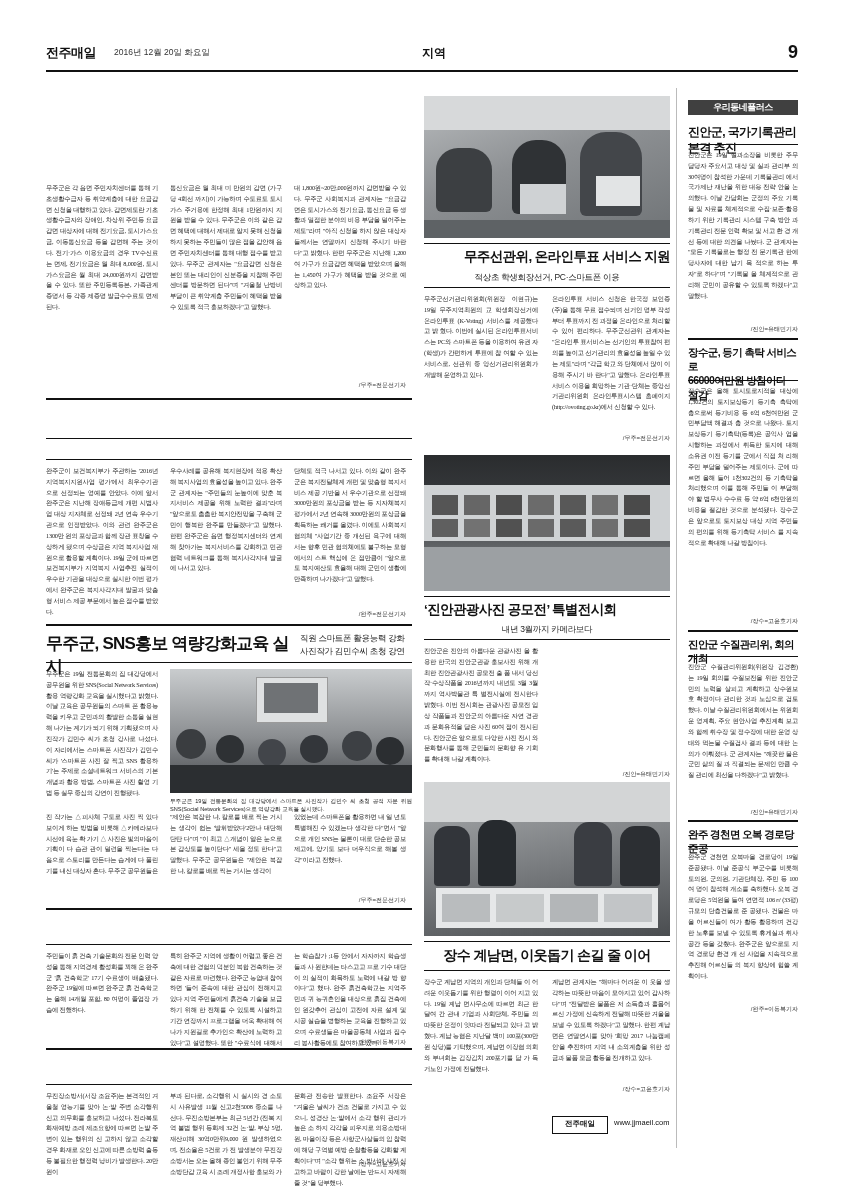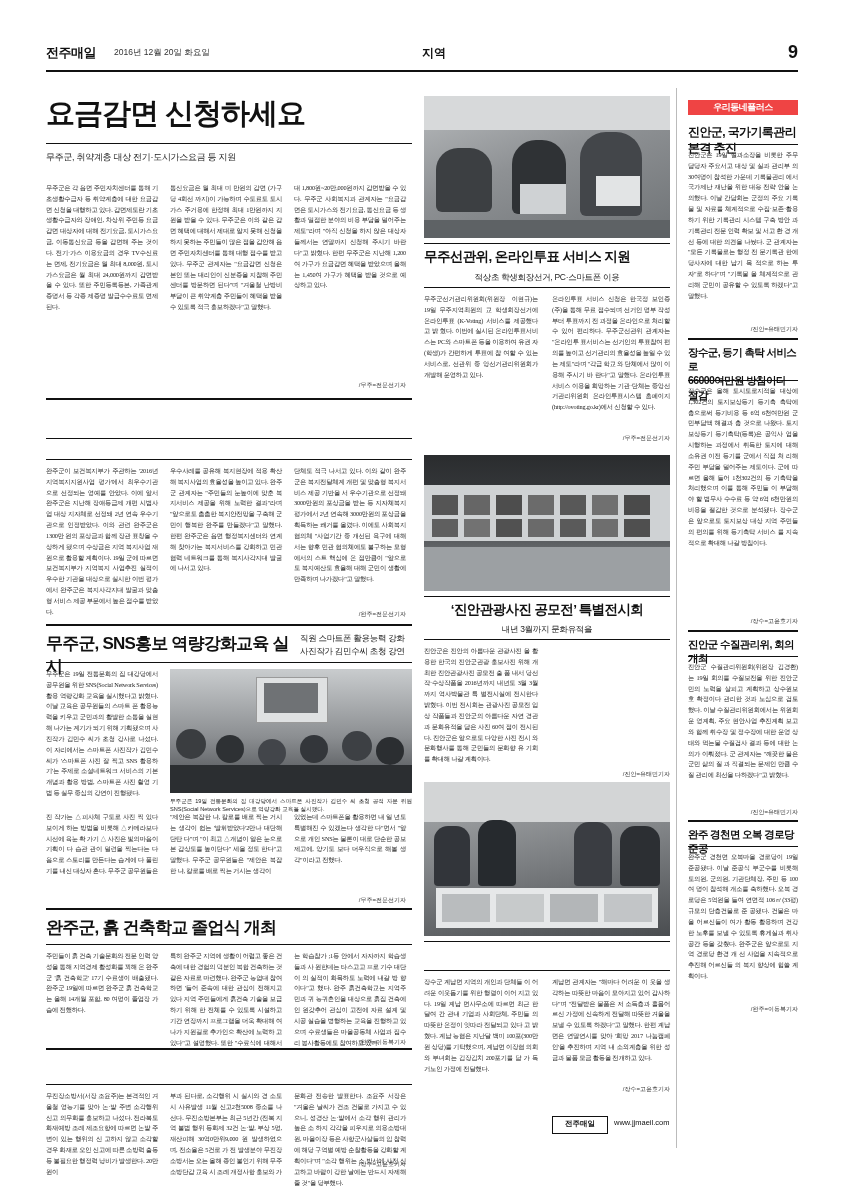--- a/index.html
+++ b/index.html
@@ -22,21 +22,21 @@
 
   .body-text{font-size:6.3px;line-height:1.72;text-align:justify;color:#1a1a1a;letter-spacing:-0.2px;font-family:"Liberation Serif",serif;}
   .byline{font-size:6px;text-align:right;color:#333;font-family:"Liberation Sans",sans-serif;}
   .cap{font-size:6px;line-height:1.6;color:#222;text-align:justify;font-family:"Liberation Sans",sans-serif;}
 
   .photo{position:absolute;background:#8a8d90;overflow:hidden;}
   .photo .ph-in{position:absolute;left:0;top:0;right:0;bottom:0;}
 
   .right-box-title{font-family:"Liberation Sans",sans-serif;font-weight:bold;font-size:11px;letter-spacing:-0.6px;}
 
-  .brief-logo{position:absolute;background:#ef4444;color:#fff;font-family:"Liberation Sans",sans-serif;font-weight:bold;font-size:9px;text-align:center;letter-spacing:-0.5px;}
+  .brief-logo{position:absolute;background:#404040;color:#fff;font-family:"Liberation Sans",sans-serif;font-weight:bold;font-size:9px;text-align:center;letter-spacing:-0.5px;}
 
   .footer-logo{position:absolute;border:1px solid #111;font-family:"Liberation Sans",sans-serif;font-size:7.5px;font-weight:bold;text-align:center;line-height:14px;}
   .footer-url{position:absolute;font-family:"Liberation Sans",sans-serif;font-size:7.5px;color:#111;}
 
   
   .sk{position:absolute;}
 </style>
 </head>
 <body>
 
@@ -44,24 +44,20 @@
 
   <div class="masthead">
     <span class="mh-left">전주매일</span>
     <span class="mh-date">2016년 12월 20일 화요일</span>
     <span class="mh-center">지역</span>
     <span class="mh-page">9</span>
   </div>
 
   <div class="col-rule" style="left:676px;top:88px;height:1060px;"></div>
 
-  <div style="position:absolute;left:46px;top:96px;width:366px;">
-    <div class="hl-xl" style="font-size:29px;line-height:1.2;">요금감면 신청하세요</div>
-    <div class="sub" style="margin-top:12px;padding-top:7px;border-top:1px solid #111;font-size:9px;">무주군, 취약계층 대상 전기·도시가스요금 등 지원</div>
-  </div>
 
   <div style="position:absolute;left:46px;top:183px;width:112px;" class="body-text">무주군은 각 읍면 주민자치센터를 통해 기초생활수급자 등 취약계층에 대한 요금감면 신청을 대행하고 있다.
 
 감면제도란 기초생활수급자와 장애인, 차상위 주민등 요금감면 대상자에 대해 전기요금, 도시가스요금, 이동통신요금 등을 감면해 주는 것이다.
 
 전기·가스 이용요금의 경우 TV수신료는 면제, 전기요금은 월 최대 8,000원, 도시가스요금은 월 최대 24,000원까지 감면받을 수 있다. 또한 주민등록등본, 가족관계증명서 등 각종 제증명 발급수수료도 면제된다.</div>
   <div style="position:absolute;left:170px;top:183px;width:112px;" class="body-text">통신요금은 월 최대 미 만원의 감면 (가구당 4회선 까지)이 가능하며 수도료도 도시가스 주거용에 한정해 최대 1만원까지 지원을 받을 수 있다.
 
 무주군은 이와 같은 감면 혜택에 대해서 제대로 알지 못해 신청을 하지 못하는 주민들이 많은 점을 감안해 읍면 주민자치센터를 통해 대행 접수를 받고 있다.
 
@@ -79,21 +75,21 @@
       <div class="sk" style="left:0;top:0;width:246px;height:34px;background:#d7d9da;"></div>
       <div class="sk" style="left:12px;top:52px;width:56px;height:64px;background:#3c3f42;border-radius:22px 22px 6px 6px;"></div>
       <div class="sk" style="left:88px;top:44px;width:54px;height:74px;background:#2f3235;border-radius:24px 24px 6px 6px;"></div>
       <div class="sk" style="left:156px;top:36px;width:62px;height:84px;background:#43464a;border-radius:26px 26px 6px 6px;"></div>
       <div class="sk" style="left:96px;top:88px;width:46px;height:30px;background:#cfd2d4;"></div>
       <div class="sk" style="left:172px;top:80px;width:44px;height:30px;background:#e2e4e5;"></div>
       <div class="sk" style="left:0;top:124px;width:246px;height:18px;background:#5e6265;"></div>
     </div>
   </div>
   <div style="position:absolute;left:424px;top:243px;width:246px;border-top:1px solid #111;"></div>
-  <div class="hl-m" style="position:absolute;left:424px;top:248px;width:246px;font-size:13.5px;text-align:left;">무주선관위, 온라인투표 서비스 지원</div>
+  <div class="hl-m" style="position:absolute;left:424px;top:248px;width:246px;font-size:13.5px;text-align:right;">무주선관위, 온라인투표 서비스 지원</div>
   <div class="sub" style="position:absolute;left:424px;top:272px;width:246px;font-size:8.5px;text-align:center;">적상초 학생회장선거, PC·스마트폰 이용</div>
   <div style="position:absolute;left:424px;top:287px;width:246px;border-top:1px solid #111;"></div>
   <div class="body-text" style="position:absolute;left:424px;top:294px;width:114px;">무주군선거관리위원회(위원장 이현규)는 19일 무주지역최원의 교 학생회장선거에 온라인투표 (K-Voting) 서비스를 제공했다고 밝 혔다.
 
 이번에 실시된 온라인투표서비스는 PC와 스마트폰 등을 이용하여 유권 자(학생)가 간편하게 투표에 참 여할 수 있는 서비스로, 선관위 중 앙선거관리위원회가 개발해 운영하고 있다.</div>
   <div class="body-text" style="position:absolute;left:552px;top:294px;width:118px;">온라인투표 서비스 신청은 한국정 보인증(주)을 통해 무료 접수되며 선거인 명부 작성부터 투표까지 전 과정을 온라인으로 처리할 수 있어 편리하다.
 
 무주군선관위 관계자는 "온라인투 표서비스는 선거인의 투표참여 편 의를 높이고 선거관리의 효율성을 높일 수 있는 제도"라며 "각급 학교 와 단체에서 많이 이용해 주시기 바 란다"고 말했다.
 
 온라인투표 서비스 이용을 희망하는 기관·단체는 중앙선거관리위원회 온라인투표시스템 홈페이지 (http://ovoting.go.kr)에서 신청할 수 있다.</div>
@@ -136,22 +132,22 @@
       <div class="sk" style="left:40px;top:64px;width:26px;height:18px;background:#727272;"></div>
       <div class="sk" style="left:72px;top:64px;width:26px;height:18px;background:#515151;"></div>
       <div class="sk" style="left:104px;top:64px;width:26px;height:18px;background:#6a6a6a;"></div>
       <div class="sk" style="left:136px;top:64px;width:26px;height:18px;background:#5a5a5a;"></div>
       <div class="sk" style="left:168px;top:64px;width:26px;height:18px;background:#6e6e6e;"></div>
       <div class="sk" style="left:200px;top:64px;width:26px;height:18px;background:#4f4f4f;"></div>
       <div class="sk" style="left:0;top:92px;width:246px;height:44px;background:#9ca0a3;"></div>
     </div>
   </div>
   <div style="position:absolute;left:424px;top:596px;width:246px;border-top:1px solid #111;"></div>
-  <div class="hl-m" style="position:absolute;left:424px;top:601px;width:246px;font-size:13.5px;text-align:center;">‘진안관광사진 공모전’ 특별전시회</div>
-  <div class="sub" style="position:absolute;left:424px;top:624px;width:246px;font-size:8.5px;text-align:center;">내년 3월까지 문화유적을</div>
+  <div class="hl-m" style="position:absolute;left:424px;top:601px;width:246px;font-size:13.5px;text-align:left;">‘진안관광사진 공모전’ 특별전시회</div>
+  <div class="sub" style="position:absolute;left:424px;top:624px;width:246px;font-size:8.5px;text-align:center;">내년 3월까지 카메라보다</div>
   <div style="position:absolute;left:424px;top:639px;width:246px;border-top:1px solid #111;"></div>
   <div class="body-text" style="position:absolute;left:424px;top:646px;width:114px;">진안군은 진안의 아름다운 관광사진 을 활용한 한국의 진안군관광 홍보사진 위해 개최한 진안관광사진 공모전 출 품 내서 당선작·수상작품을 2016년까지 내년도 3월 3월까지 역사박물관 특 별전시실에 전시한다 밝혔다.
 
 이번 전시회는 관광사진 공모전 입상 작품들과 진안군의 아름다운 자연 경관과 문화유적을 담은 사진 60여 점이 전시된다.
 
 진안군은 앞으로도 다양한 사진 전시 와 문화행사를 통해 군민들의 문화향 유 기회를 확대해 나갈 계획이다.</div>
   <div class="byline" style="position:absolute;left:552px;top:770px;width:118px;">/진안=유태민기자</div>
 
   <div class="hr-med" style="left:46px;top:624px;width:366px;"></div>
   <div class="hl-l" style="position:absolute;left:46px;top:632px;width:244px;font-size:17px;">무주군, SNS홍보 역량강화교육 실시</div>
@@ -198,33 +194,33 @@
       <div class="sk" style="left:150px;top:40px;width:38px;height:64px;background:#3a3d42;border-radius:15px 15px 4px 4px;"></div>
       <div class="sk" style="left:196px;top:44px;width:40px;height:60px;background:#2c2f33;border-radius:15px 15px 4px 4px;"></div>
       <div class="sk" style="left:12px;top:106px;width:222px;height:40px;background:#e6e8e9;"></div>
       <div class="sk" style="left:18px;top:112px;width:48px;height:28px;background:#b9bcbe;"></div>
       <div class="sk" style="left:72px;top:112px;width:48px;height:28px;background:#c7cacb;"></div>
       <div class="sk" style="left:126px;top:112px;width:48px;height:28px;background:#b3b6b8;"></div>
       <div class="sk" style="left:180px;top:112px;width:48px;height:28px;background:#c2c5c7;"></div>
     </div>
   </div>
   <div style="position:absolute;left:424px;top:941px;width:246px;border-top:1px solid #111;"></div>
+  <div class="hl-m" style="position:absolute;left:424px;top:947px;width:246px;font-size:14px;text-align:center;">장수 계남면, 이웃돕기 손길 줄 이어</div>
   <div style="position:absolute;left:424px;top:970px;width:246px;border-top:1px solid #111;"></div>
   <div class="body-text" style="position:absolute;left:424px;top:977px;width:114px;">장수군 계남면 지역의 개인과 단체들 이 어려운 이웃돕기를 위한 행렬이 이어 지고 있다.
 
 19일 계남 면사무소에 따르면 최근 한 달여 간 관내 기업과 사회단체, 주민들 의 따뜻한 온정이 잇따라 전달되고 있다 고 밝혔다.
 
 계남 농협은 지난달 백미 100포(300만 원 상당)를 기탁했으며, 계남면 이장협 의회와 부녀회는 김장김치 200포기를 담 가 독거노인 가정에 전달했다.</div>
   <div class="body-text" style="position:absolute;left:552px;top:977px;width:118px;">계남면 관계자는 "해마다 어려운 이 웃을 생각하는 따뜻한 마음이 모아지고 있어 감사하다"며 "전달받은 물품은 저 소득층과 홀몸어르신 가정에 신속하게 전달해 따뜻한 겨울을 보낼 수 있도록 하겠다"고 말했다.
 
 한편 계남면은 연말연시를 맞아 '희망 2017 나눔캠페인'을 추진하며 지역 내 소외계층을 위한 성금과 물품 모금 활동을 전개하고 있다.</div>
   <div class="byline" style="position:absolute;left:552px;top:1085px;width:118px;">/장수=고윤호기자</div>
 
   <div class="hr-med" style="left:46px;top:908px;width:366px;"></div>
-  <div class="hl-l" style="position:absolute;left:46px;top:916px;width:366px;font-size:17px;">완주군, 흙 건축학교 졸업식 개최</div>
   <div class="hr-thin" style="left:46px;top:944px;width:366px;"></div>
   <div class="body-text" style="position:absolute;left:46px;top:951px;width:112px;">주민들이 흙 건축 기술문화와 전문 인력 양성을 통해 지역경제 활성화를 꾀해 온 완주군 '흙 건축학교' 17기 수료생이 배출됐다.
 
 완주군 19일에 따르면 완주군 흙 건축학교는 올해 14개월 포함, 80 여명이 졸업장 가슴에 전했하다.</div>
   <div class="body-text" style="position:absolute;left:170px;top:951px;width:236px;column-count:2;column-gap:12px;">특히 완주군 지역에 생활이 어렵고 좋은 건축에 대한 경험의 덕분인 복합 건축하는 것 같은 자료로 마련했다.
 
 완주군 농업대 참여하면 '들어 준속에 대한 관심이 전해지고 있다 지역 주민들에게 흙건축 기술을 보급하기 위해 한 전체를 수 있도록 시설하고 기간 연장까지 프로그램을 더욱 확대해 여 나가 지원길로 추가인으 확산에 노력하 고 있다"고 설명했다.
 
 또한 "수료식에 대해서는 학습참가 ;1등 안에서 자자까지 학습생들과 사 원한데는 타스고고 프로 기수 대단이 의 실적이 화목하도 노력에 내갈 방 향이다"고 했다.
 

